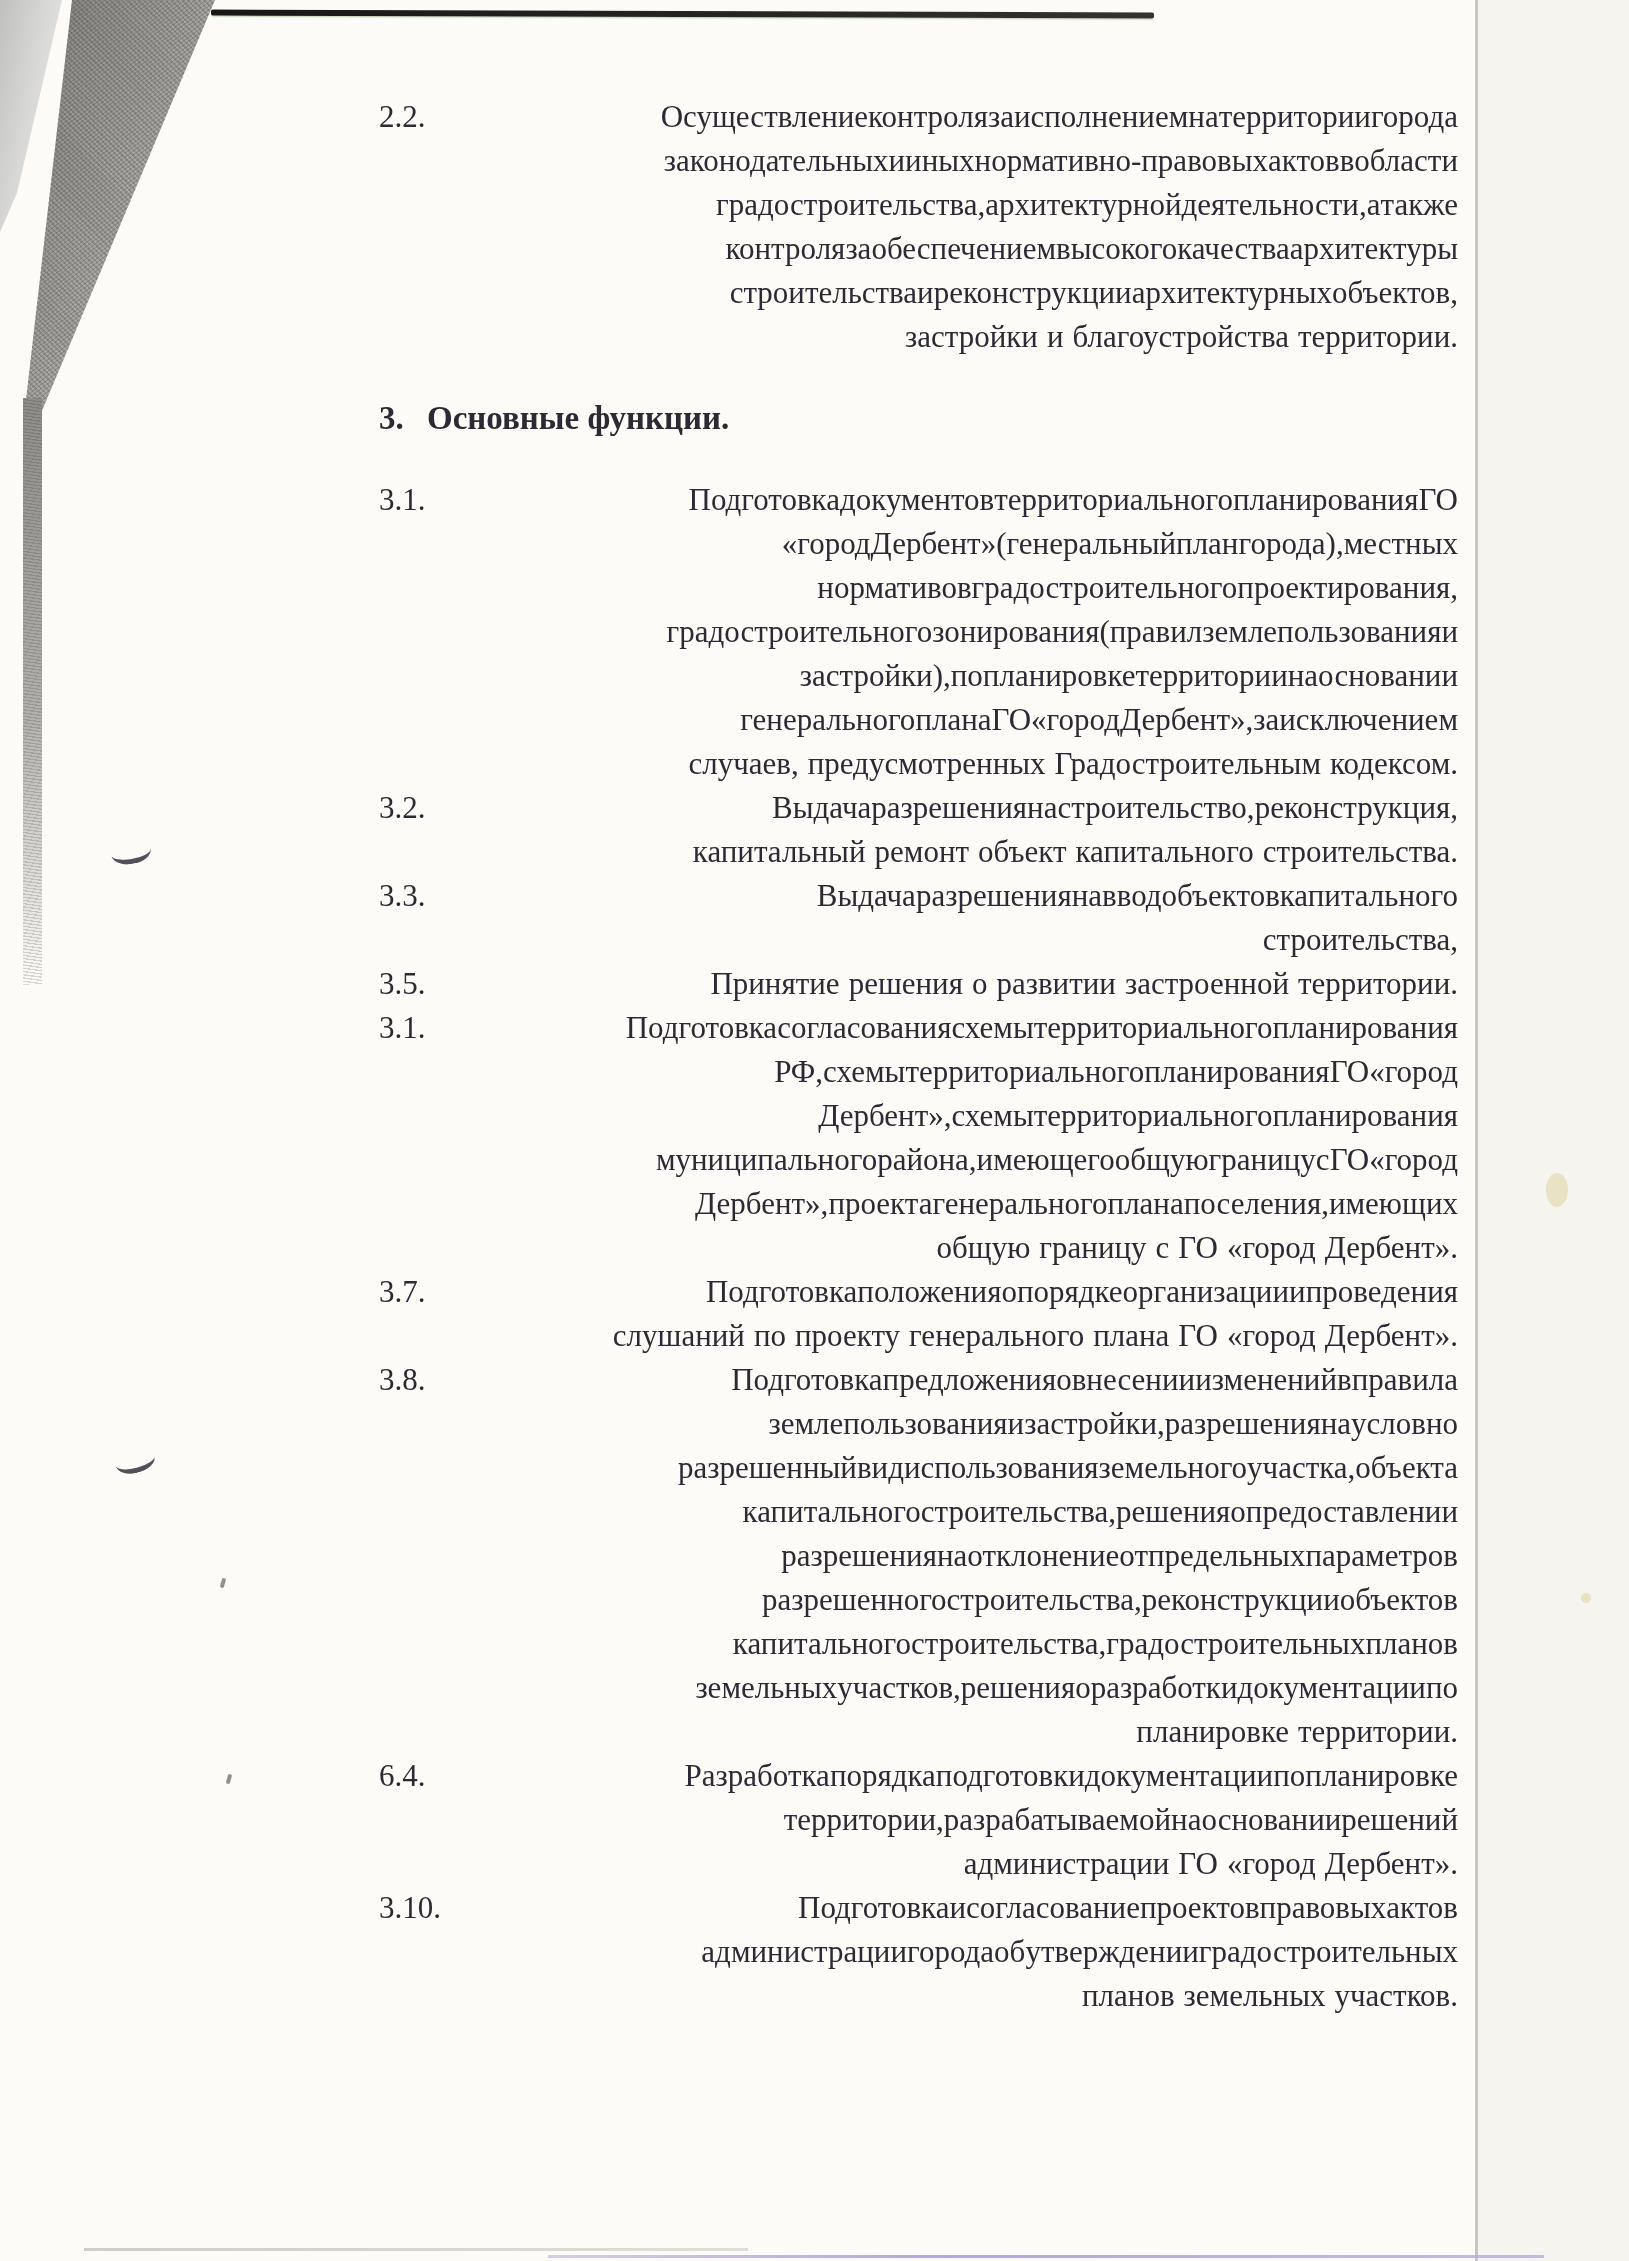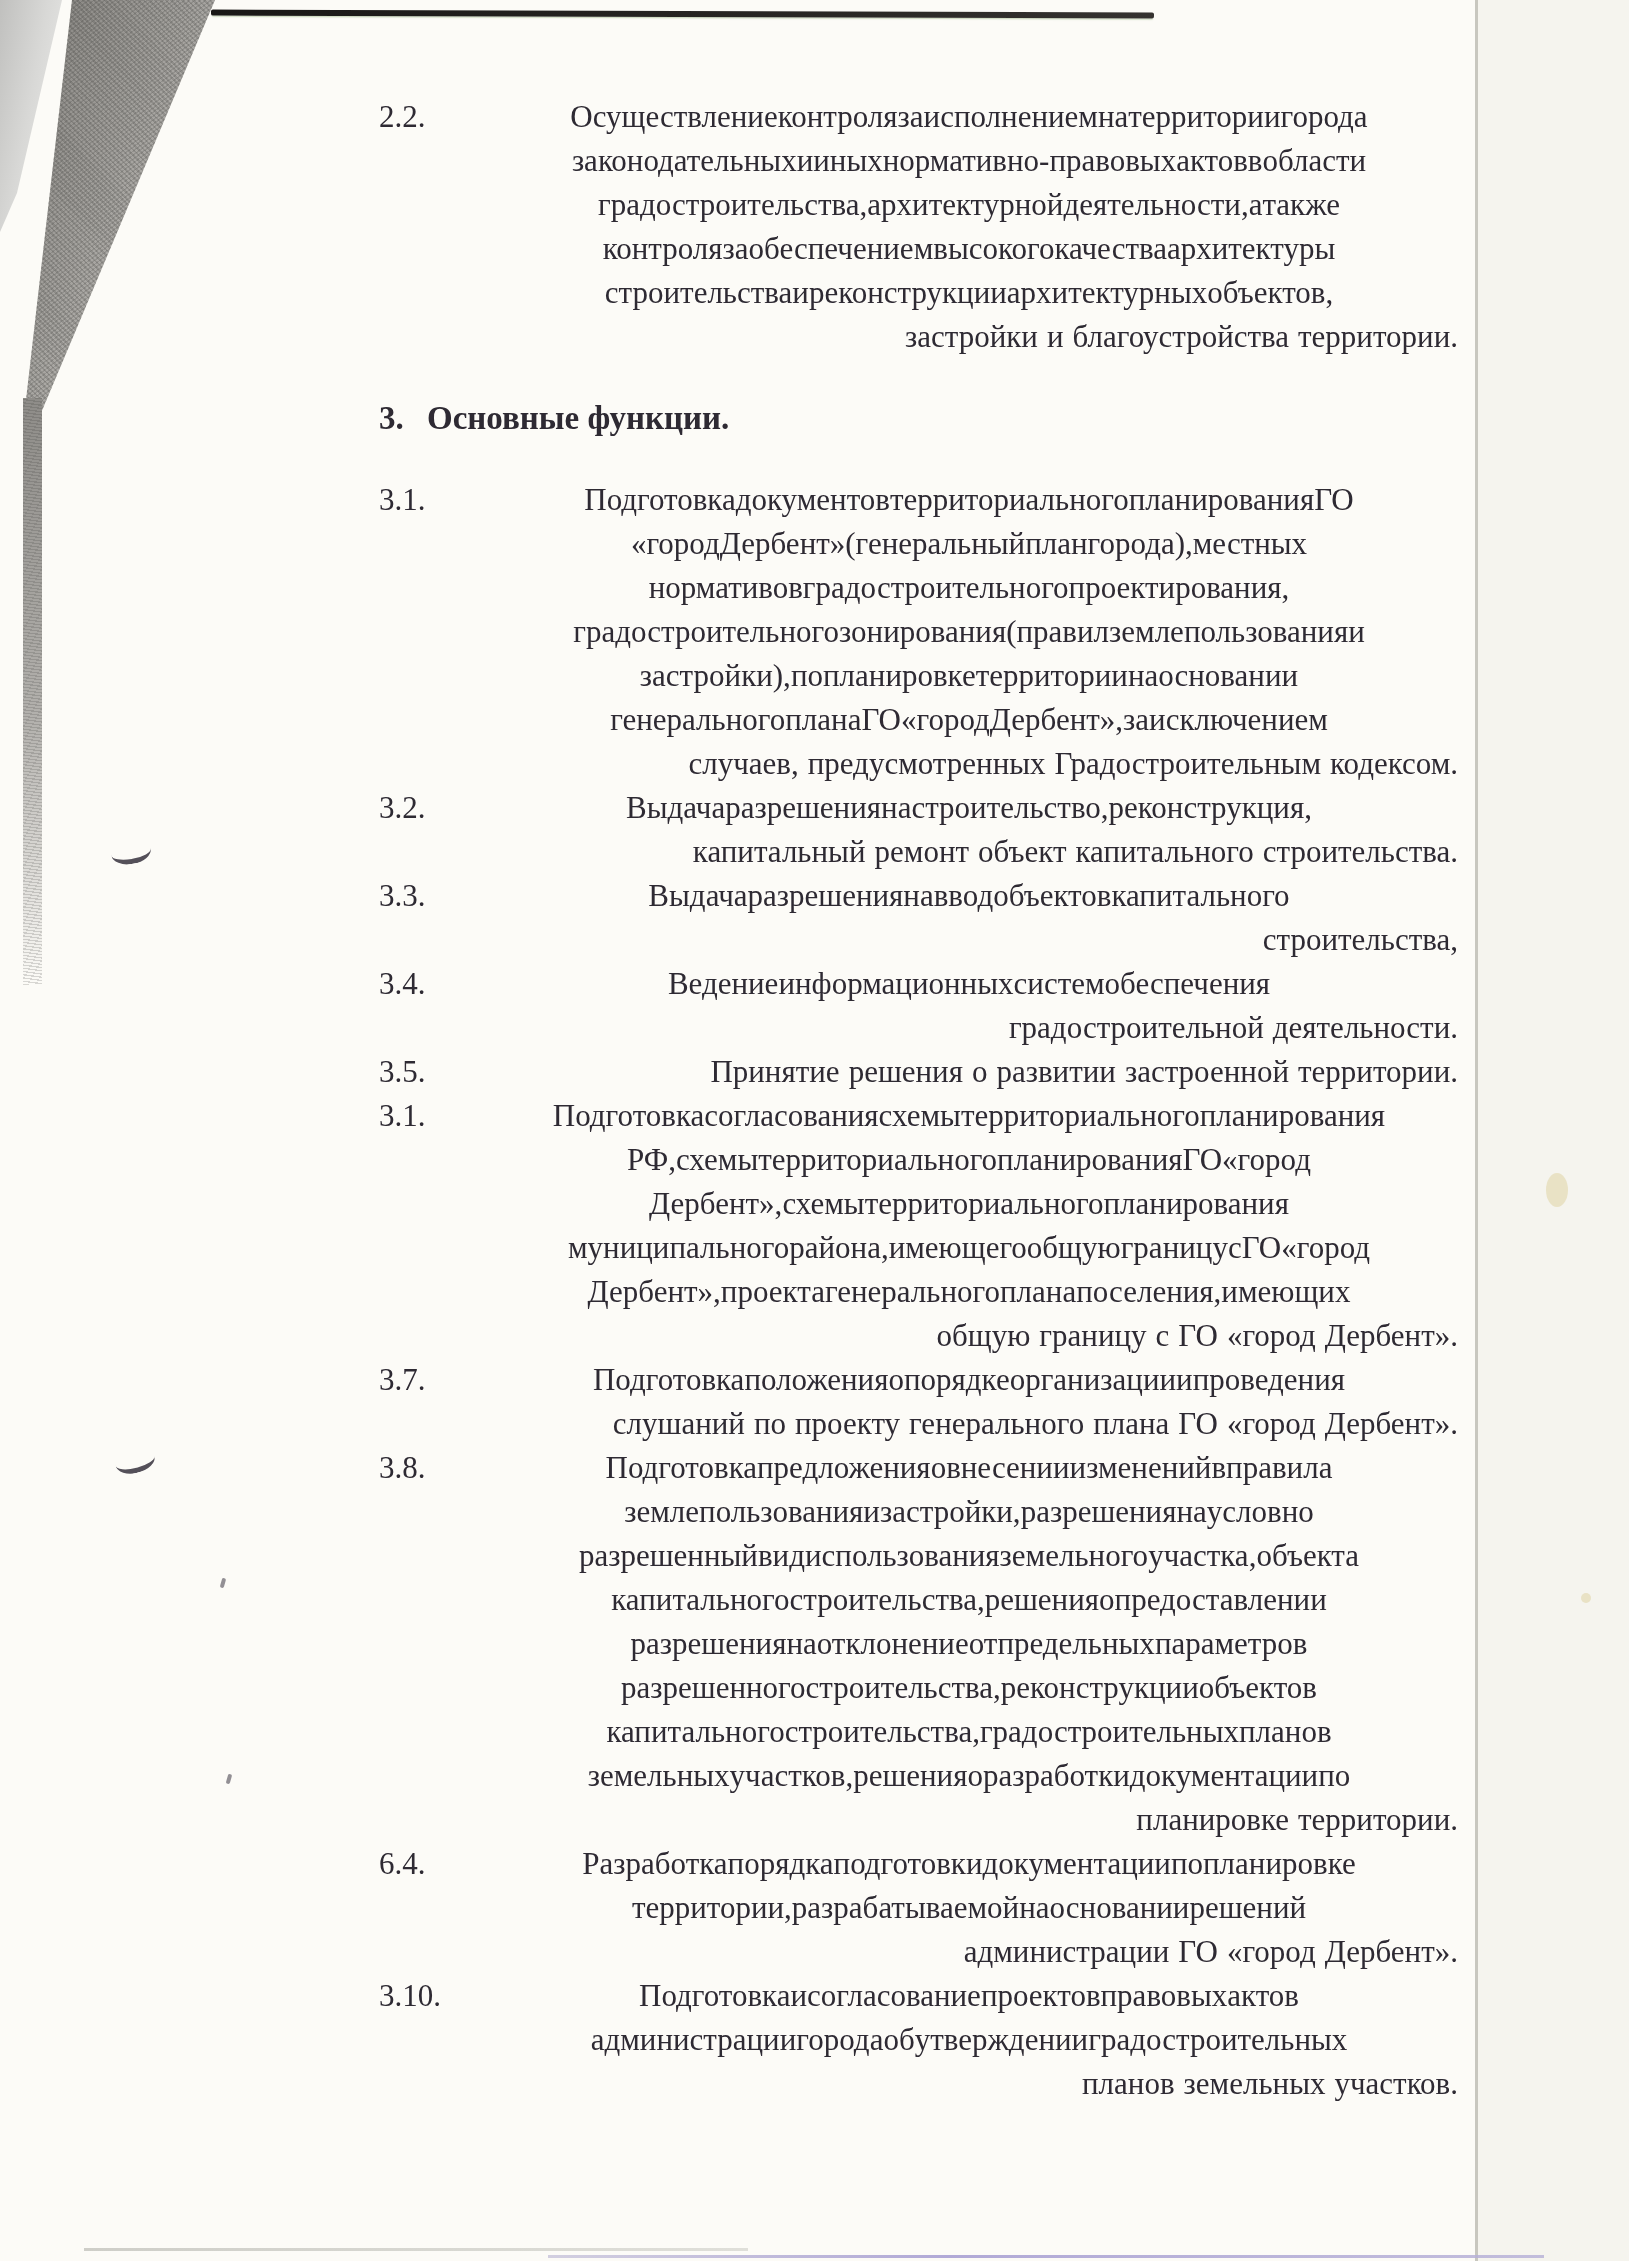--- a/index.html
+++ b/index.html
@@ -61,21 +61,21 @@
     border-radius:1.9px;opacity:.65;transform:rotate(16deg);
   }
   
   .doc{
     position:absolute;left:379px;top:95px;width:1079px;
     font-size:31px;line-height:44px;
   }
   .item{display:flex;align-items:flex-start;}
   .item-number{width:101px;flex:0 0 101px;}
   .item-text{flex:1;min-width:0;}
-  .tline{display:flex;justify-content:center;}
+  .tline{display:flex;justify-content:flex-end;}
   .tline.tlast{justify-content:flex-end;gap:9px;}
   .heading{
     display:flex;margin-top:36px;margin-bottom:37px;
     font-weight:bold;font-size:33px;line-height:46px;
   }
   .heading-number{width:48px;flex:0 0 48px;}
 </style>
 </head>
 <body>
 
@@ -243,35 +243,20 @@
           <span>ввод</span>
           <span>объектов</span>
           <span>капитального</span>
         </div>
         <div class="tline tlast">
           <span>строительства,</span>
         </div>
       </div>
   </div>
 
-  <div class="item">
-    <div class="item-number">3.4.</div>
-    <div class="item-text">
-        <div class="tline">
-          <span>Ведение</span>
-          <span>информационных</span>
-          <span>систем</span>
-          <span>обеспечения</span>
-        </div>
-        <div class="tline tlast">
-          <span>градостроительной</span>
-          <span>деятельности.</span>
-        </div>
-      </div>
-  </div>
 
   <div class="item">
     <div class="item-number">3.5.</div>
     <div class="item-text">
         <div class="tline tlast">
           <span>Принятие</span>
           <span>решения</span>
           <span>о</span>
           <span>развитии</span>
           <span>застроенной</span>

